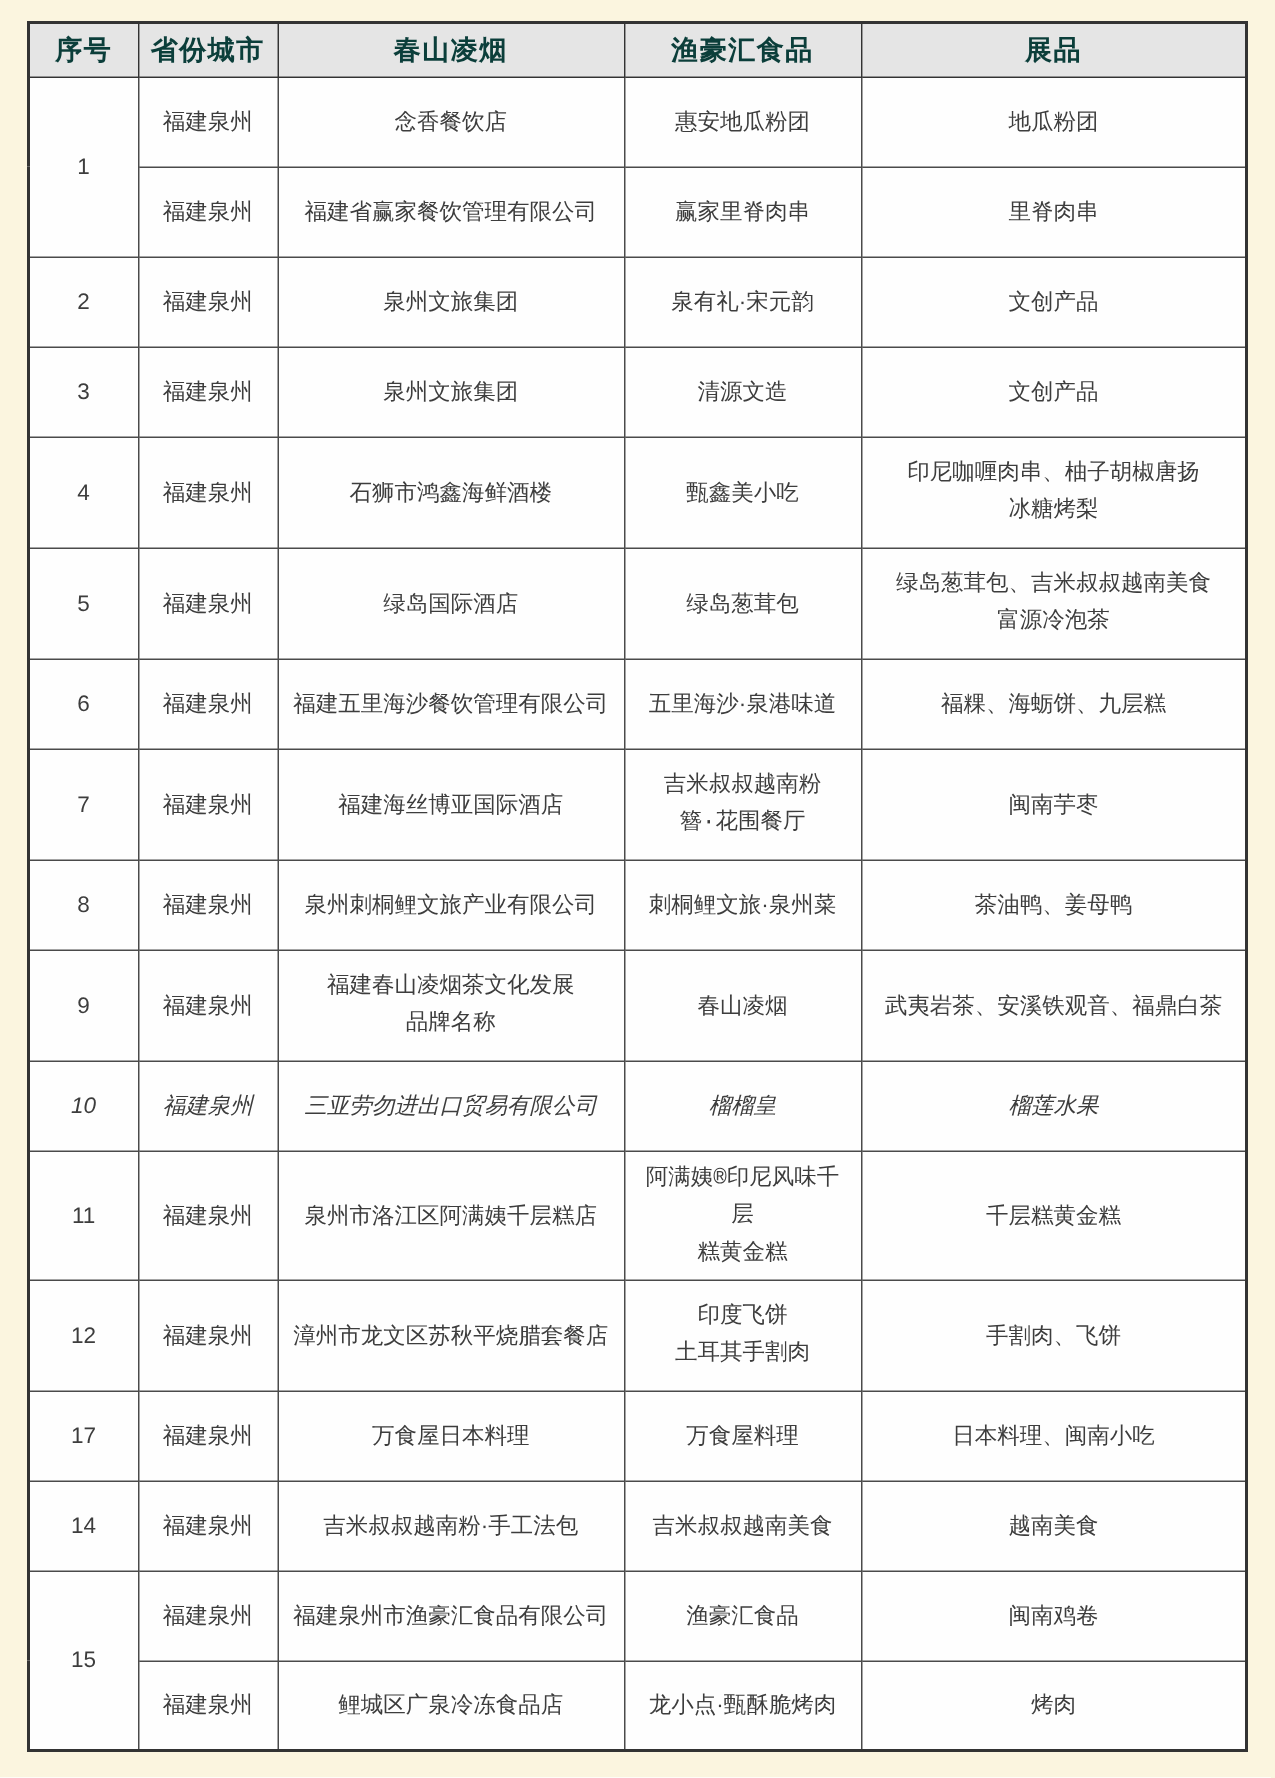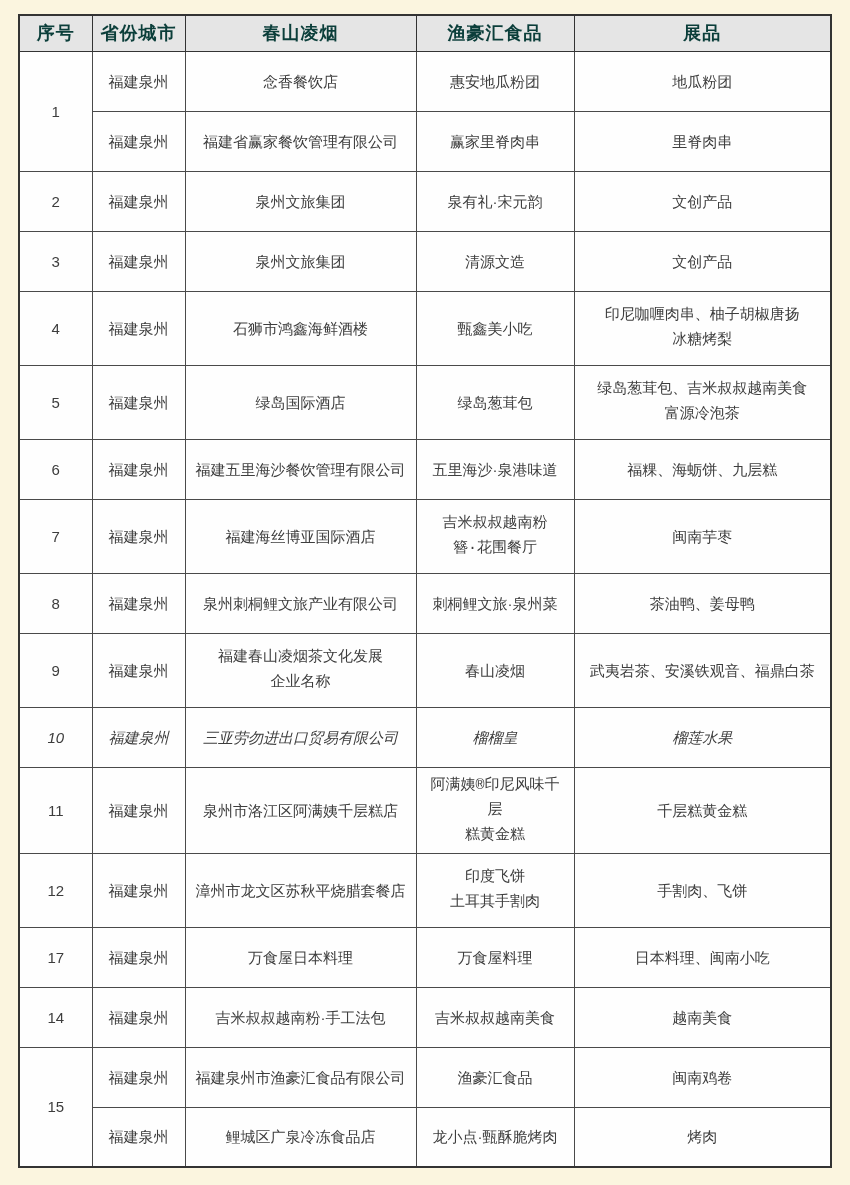--- a/index.html
+++ b/index.html
@@ -143,21 +143,21 @@
           <td>福建泉州</td>
           <td>泉州刺桐鲤文旅产业有限公司</td>
           <td>刺桐鲤文旅·泉州菜</td>
           <td>茶油鸭、姜母鸭</td>
         </tr>
         <tr style="height: 74px;">
           <td class="cell-no">9</td>
           <td>福建泉州</td>
           <td>
             <div class="cell-line">福建春山凌烟茶文化发展</div>
-            <div class="cell-line">企业名称</div>
+            <div class="cell-line">品牌名称</div>
           </td>
           <td>春山凌烟</td>
           <td>武夷岩茶、安溪铁观音、福鼎白茶</td>
         </tr>
         <tr style="height: 60px; font-style: italic;">
           <td class="cell-no">10</td>
           <td>福建泉州</td>
           <td>三亚劳勿进出口贸易有限公司</td>
           <td>榴榴皇</td>
           <td>榴莲水果</td>

